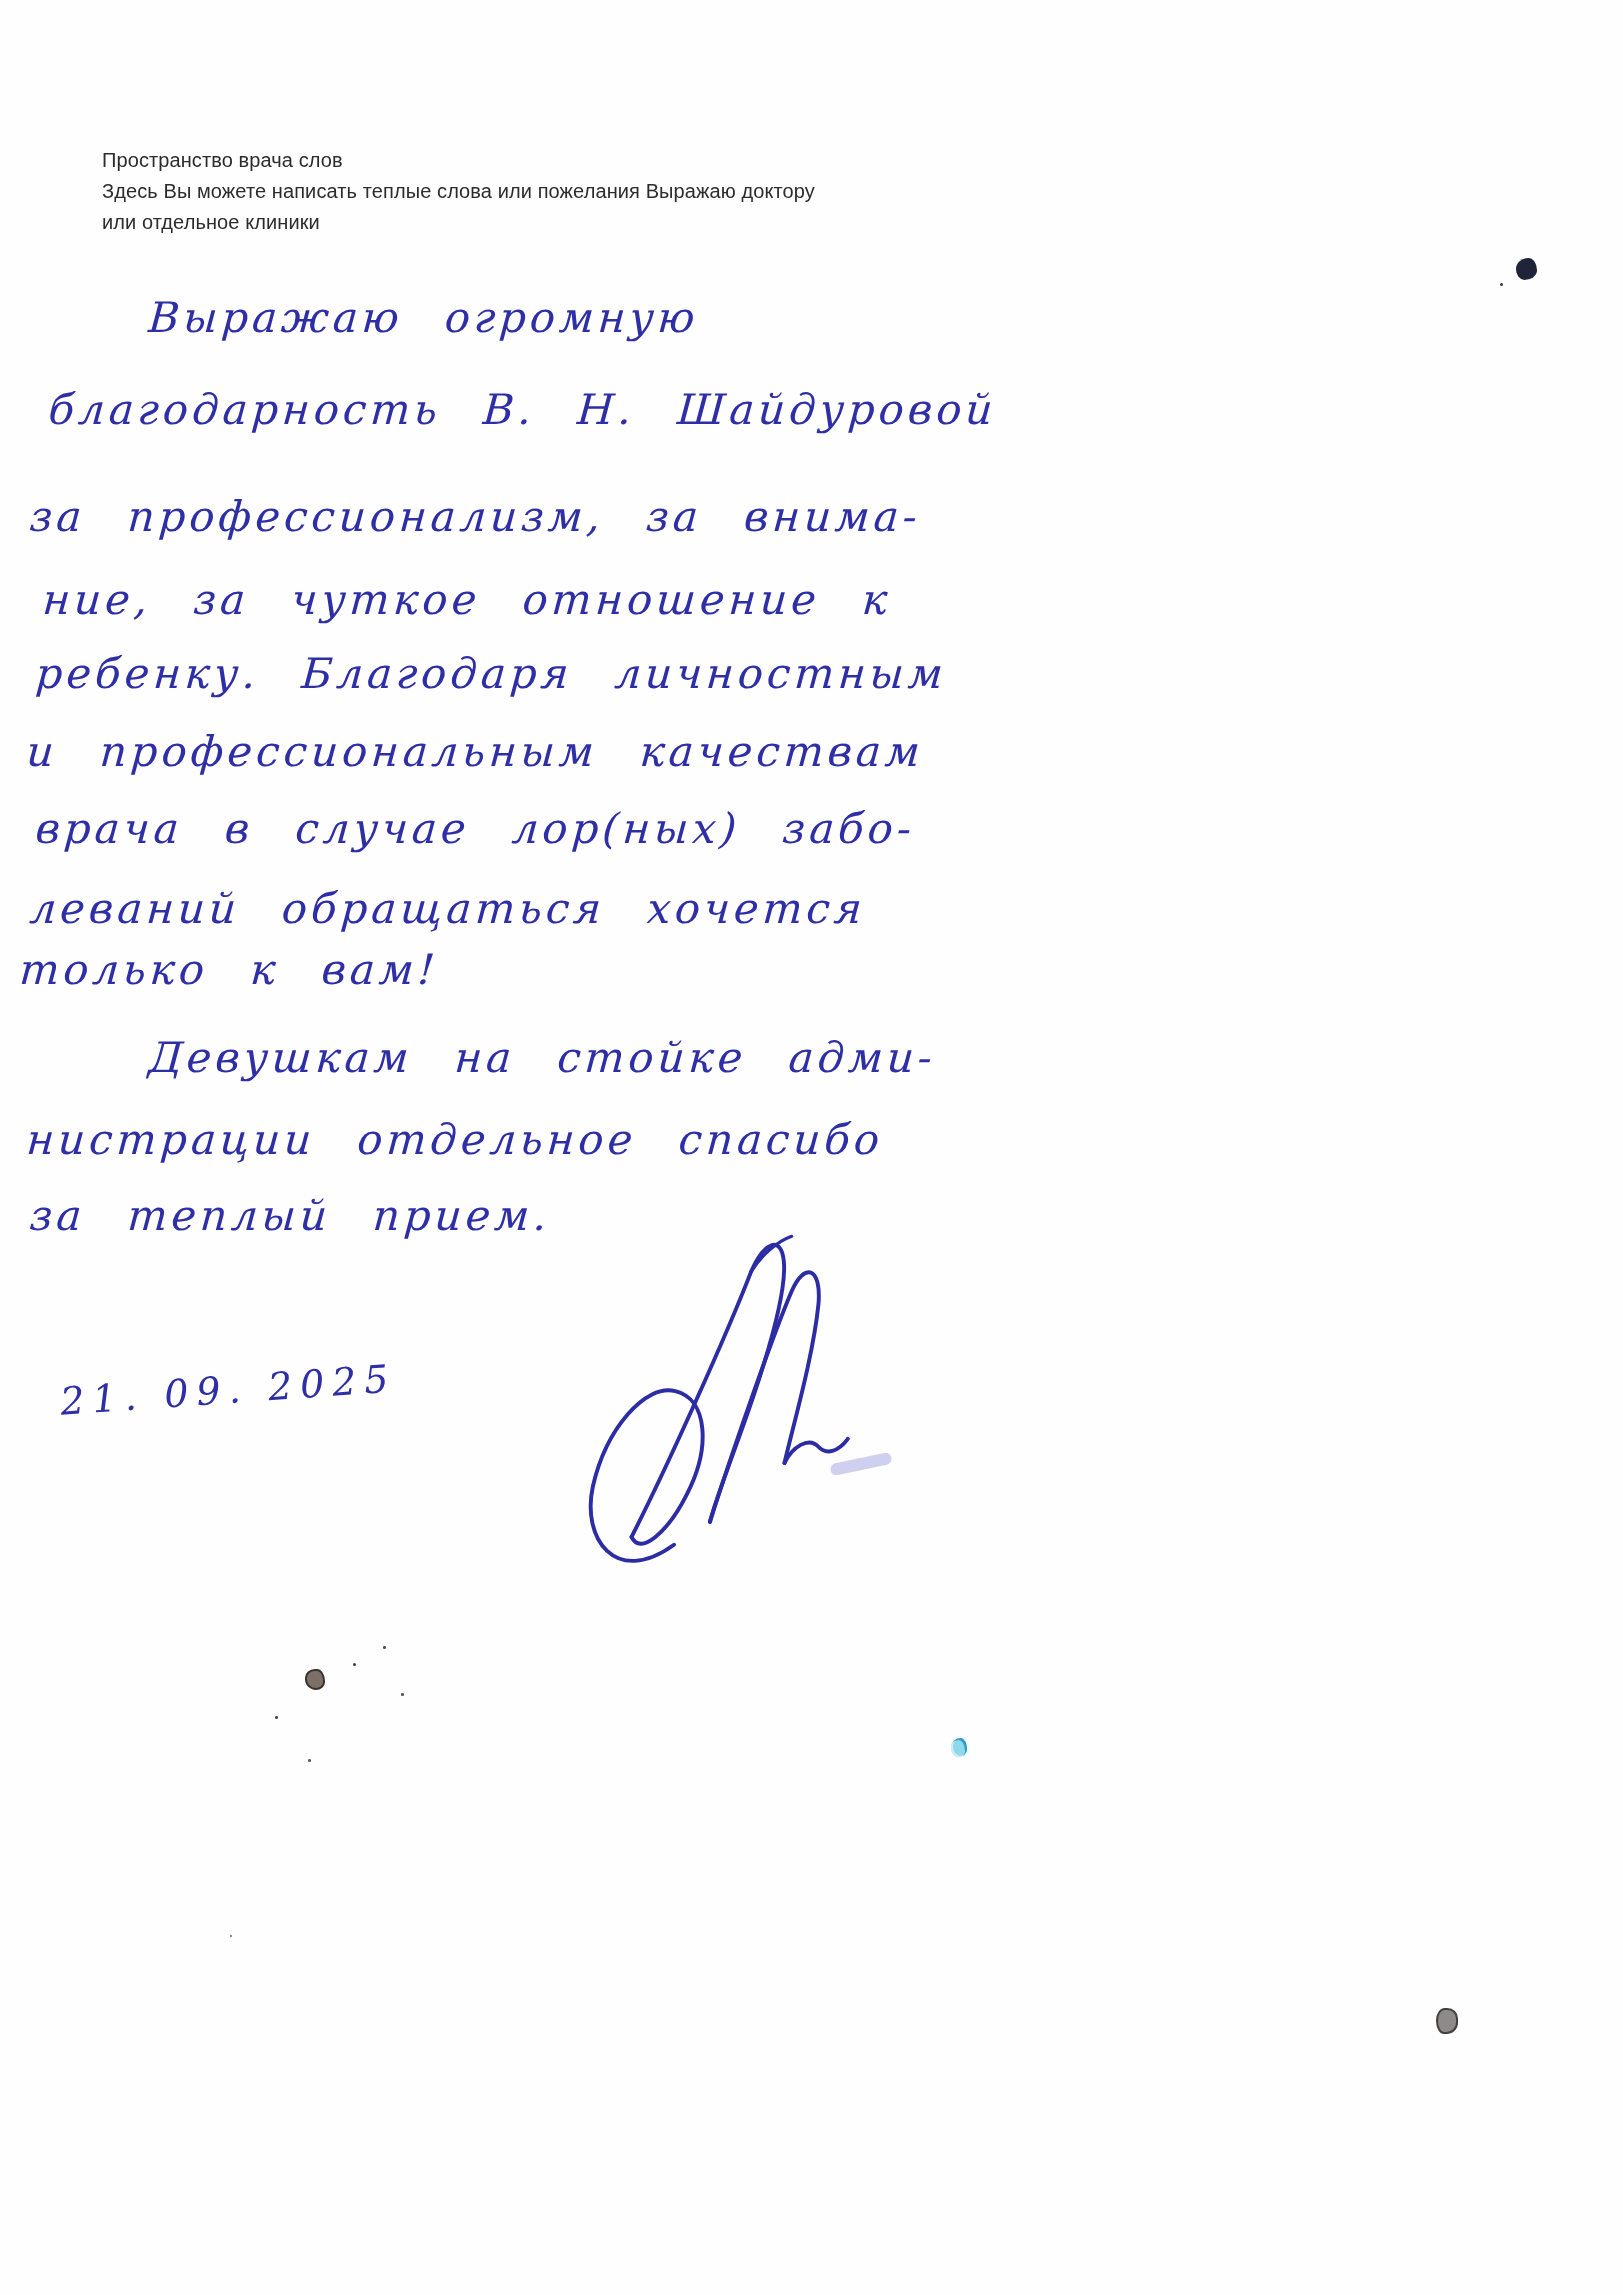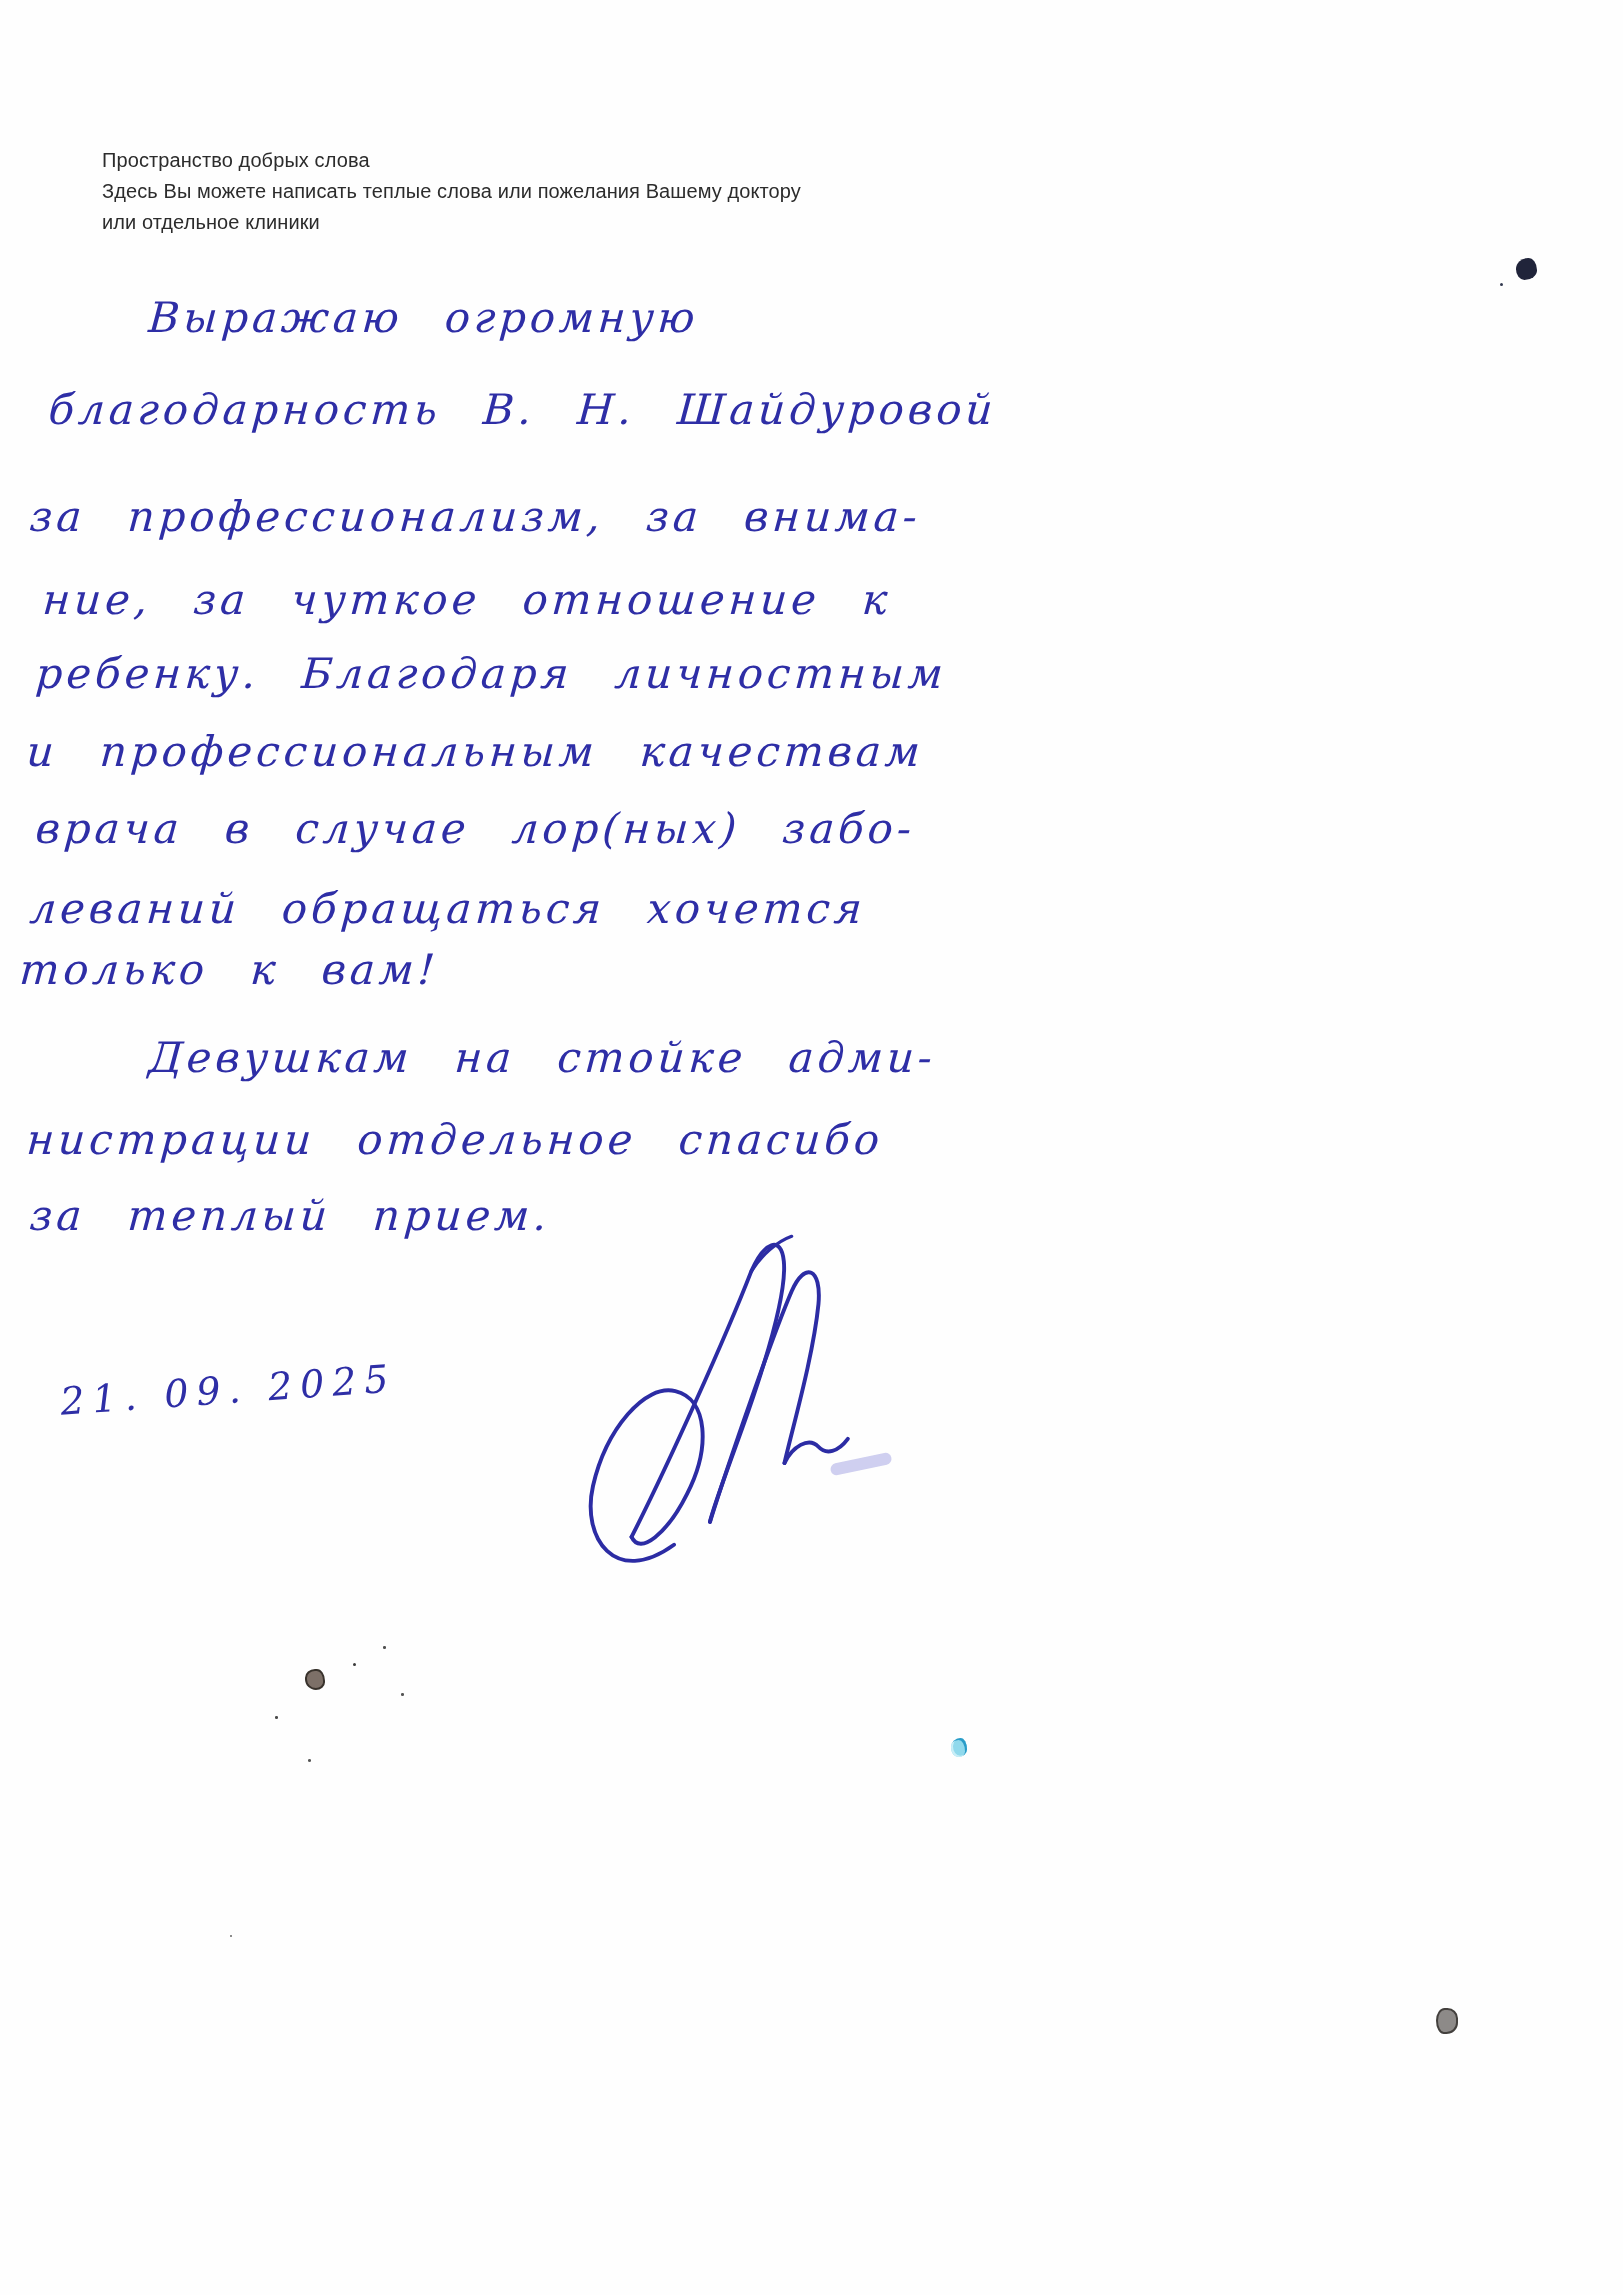--- a/index.html
+++ b/index.html
@@ -133,22 +133,22 @@
   .dot-d { left: 308px;  top: 1759px; width: 3.3px; height: 2.6px; background: #555; }
   .dot-e { left: 230px;  top: 1935px; width: 2px; height: 2px; background: #666; }
   .dot-f { left: 383px;  top: 1646px; width: 2.6px; height: 2.6px; background: #4f4f4f; }
 </style>
 </head>
 <body>
 
 <div class="page">
 
   <div class="header">
-    <div class="title">Пространство добрых слова</div>
-    <div class="desc">Здесь Вы можете написать теплые слова или пожелания Вашему доктору</div>
+    <div class="title">Пространство врача слов</div>
+    <div class="desc">Здесь Вы можете написать теплые слова или пожелания Выражаю доктору</div>
     <div class="desc">или отдельное клиники</div>
   </div>
 
   <div>
     <div class="hw" id="hw-1">Выражаю огромную</div>
     <div class="hw" id="hw-2">благодарность  В. Н. Шайдуровой</div>
     <div class="hw" id="hw-3">за профессионализм, за внима-</div>
     <div class="hw" id="hw-4">ние, за чуткое отношение  к</div>
     <div class="hw" id="hw-5">ребенку.  Благодаря личностным</div>
     <div class="hw" id="hw-6">и профессиональным качествам</div>

